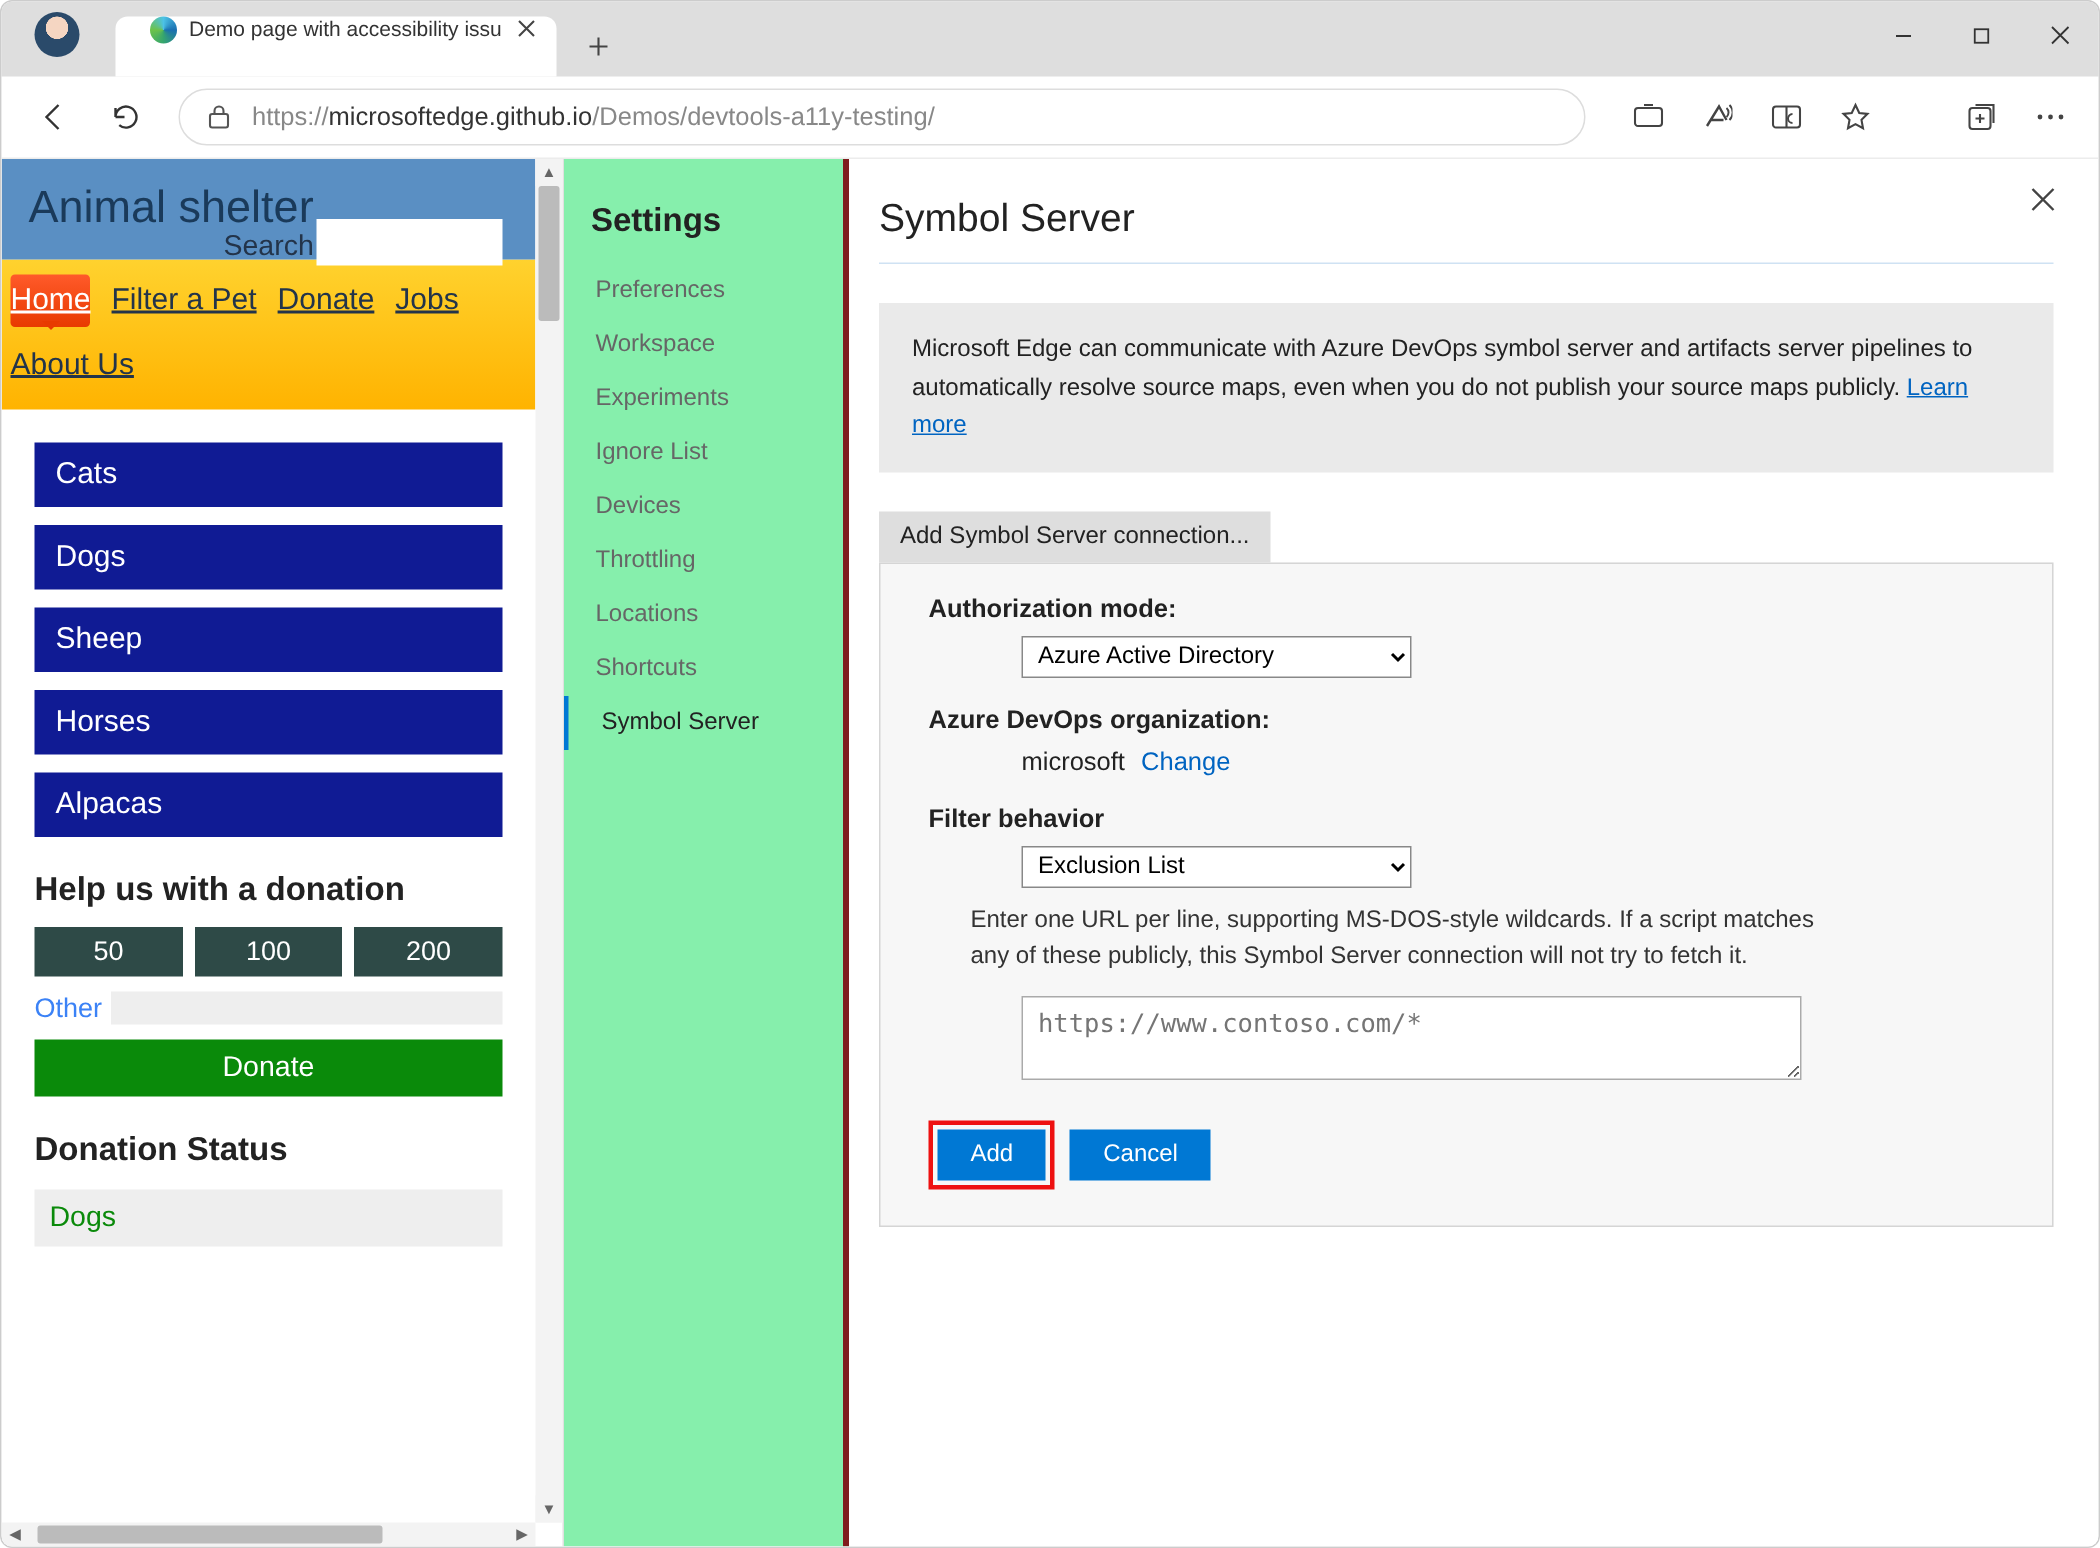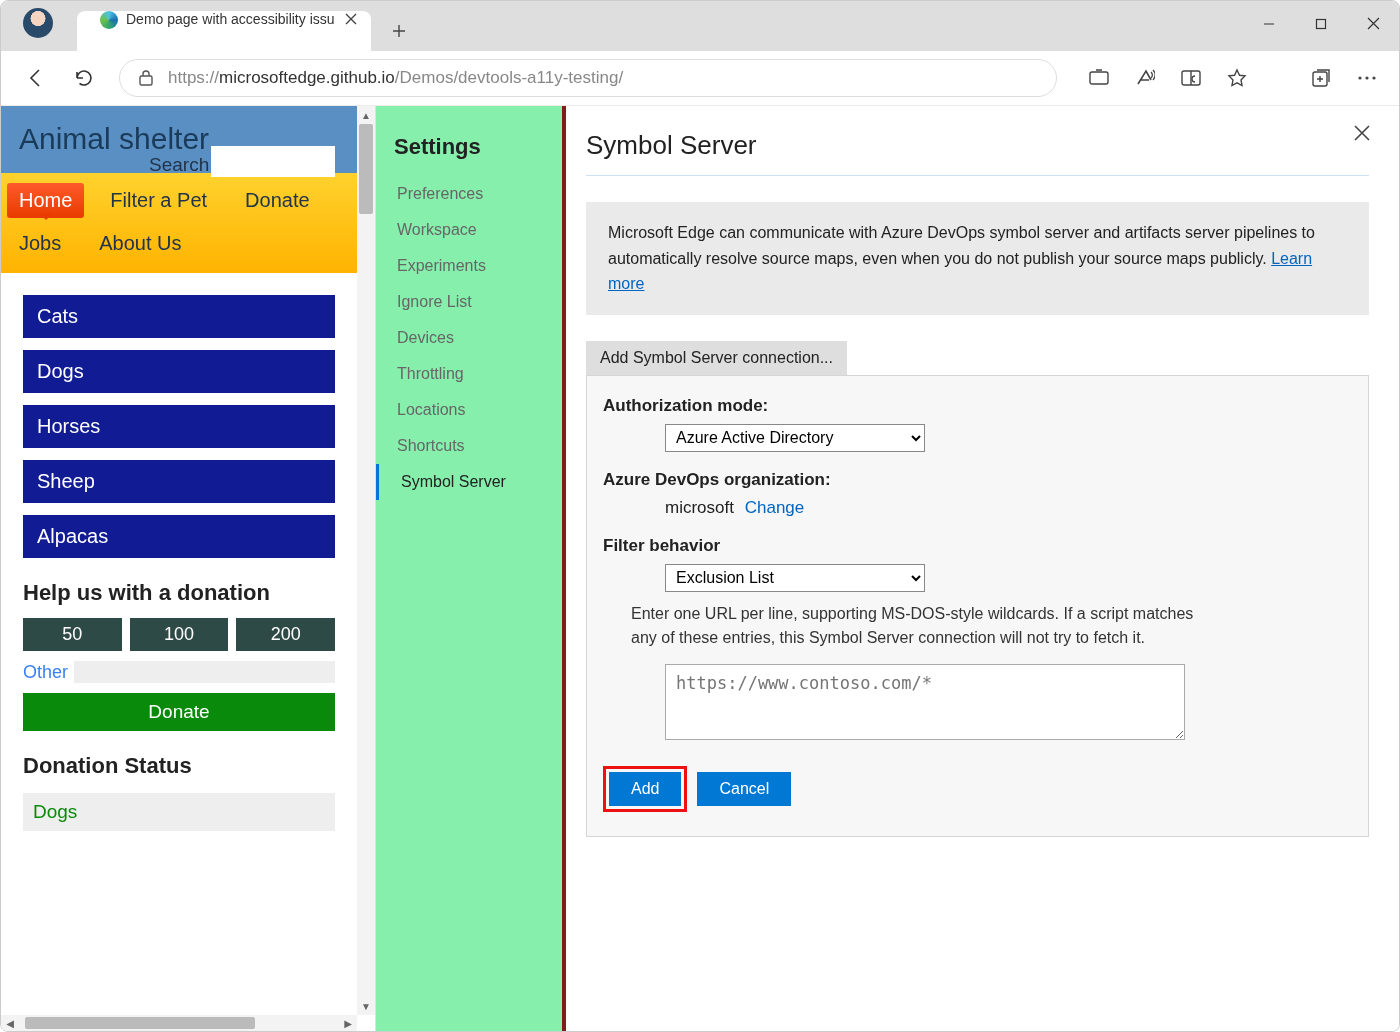--- a/index.html
+++ b/index.html
@@ -39,21 +39,21 @@
     .page-hscroll .left, .page-hscroll .right { width: 18px; text-align: center; color: #666; font-size: 10px; }
     .page-hscroll .hthumb { height: 12px; background: #bbb; border-radius: 2px; width: 230px; margin-left: 6px; }
 
     .page-inner { position: absolute; top: 0; left: 0; right: 18px; bottom: 16px; overflow: hidden; }
     .hero { background: #5a8fc3; padding: 16px 18px 18px; position: relative; }
     .hero-title { color: #1a3a5a; font-size: 30px; line-height: 1.1; font-weight: 400; }
     .hero-search-lbl { position: absolute; top: 48px; left: 148px; color: #23344a; font-size: 19px; }
     .hero-search-input { position: absolute; top: 40px; left: 210px; width: 124px; height: 31px; background: #fff; border: none; }
 
     .navbar { background: linear-gradient(180deg, #ffd22e 0%, #ffb300 100%); padding: 10px 6px 12px; display: flex; flex-wrap: wrap; gap: 8px 14px; }
-    .nav-item { color: #23344a; font-size: 20px; padding: 6px 12px; }
+    .nav-item { color: #23344a; font-size: 20px; padding: 6px 0; text-decoration: underline; }
     .nav-item.active { background: linear-gradient(180deg, #ff5a2a, #e83a00); color: #fff; border-radius: 3px; position: relative; }
     .nav-item.active::after { content: ''; position: absolute; bottom: -8px; left: 50%; transform: translateX(-50%); border: 6px solid transparent; border-top-color: #e83a00; }
 
     .animal-list { padding: 22px 22px 10px; display: flex; flex-direction: column; gap: 12px; }
     .animal-item { background: #101b94; color: #fff; font-size: 20px; padding: 10px 14px; }
 
     .donate-block { padding: 12px 22px 6px; }
     .donate-block h3 { font-size: 22px; color: #222; margin-bottom: 12px; }
     .amounts { display: flex; gap: 8px; }
     .amount-btn { flex: 1; background: #2e4a47; color: #fff; text-align: center; padding: 6px 0; font-size: 18px; }
@@ -75,28 +75,28 @@
     
     .main-panel { flex: 1; padding: 24px 30px 20px 20px; position: relative; overflow-y: auto; }
     .panel-close { position: absolute; top: 18px; right: 28px; color: #444; }
     .main-panel h1 { font-size: 26px; font-weight: 400; color: #222; margin-bottom: 14px; }
     .panel-hr { height: 1px; background: #cfe2f3; margin-bottom: 26px; }
     .info-box { background: #eaeaea; padding: 18px 22px; font-size: 16px; line-height: 1.6; color: #222; }
     .info-box a { color: #0064c1; text-decoration: underline; }
 
     .add-conn-btn { background: #dedede; border: none; padding: 8px 14px; font-size: 16px; color: #222; margin-top: 26px; display: inline-block; }
 
-    .conn-form { border: 1px solid #d5d5d5; background: #f7f7f7; padding: 20px 16px 24px; margin-top: 0; }
+    .conn-form { border: 1px solid #d5d5d5; background: #f7f7f7; padding: 20px 32px 24px; margin-top: 0; }
     .form-group { margin-bottom: 18px; }
     .form-label { font-size: 17px; font-weight: 600; color: #222; display: block; margin-bottom: 8px; }
     .form-select { width: 260px; height: 28px; font-size: 16px; padding: 2px 6px; border: 1px solid #888; background: #fff; margin-left: 62px; }
     .org-row { margin-left: 62px; font-size: 17px; color: #222; }
     .org-row a { color: #0064c1; text-decoration: none; margin-left: 6px; }
     .helper-text { font-size: 16px; color: #333; margin: 10px 0 14px 28px; line-height: 1.5; max-width: 580px; }
-    .url-textarea { width: 520px; height: 76px; margin-left: 62px; font-family: monospace; font-size: 17px; padding: 8px 10px; border: 1px solid #aaa; resize: both; }
+    .url-textarea { width: 520px; height: 56px; margin-left: 62px; font-family: monospace; font-size: 17px; padding: 8px 10px; border: 1px solid #aaa; resize: both; }
 
     .form-buttons { display: flex; gap: 10px; margin-top: 22px; align-items: center; }
     .btn { border: none; padding: 8px 22px; font-size: 16px; color: #fff; }
     .btn-add { background: #0078d4; }
     .add-highlight { border: 3px solid #e11; padding: 3px; display: inline-block; }
     .btn-cancel { background: #0078d4; }
 
     svg { display: block; }
   </style>
 </head>
@@ -212,22 +212,22 @@
       <div class="navbar">
         <span class="nav-item active">Home</span>
         <span class="nav-item">Filter a Pet</span>
         <span class="nav-item">Donate</span>
         <span class="nav-item">Jobs</span>
         <span class="nav-item">About Us</span>
       </div>
       <div class="animal-list">
         <div class="animal-item">Cats</div>
         <div class="animal-item">Dogs</div>
+        <div class="animal-item">Sheep</div>
         <div class="animal-item">Horses</div>
-        <div class="animal-item">Sheep</div>
         <div class="animal-item">Alpacas</div>
       </div>
       <div class="donate-block">
         <h3>Help us with a donation</h3>
         <div class="amounts">
           <div class="amount-btn">50</div>
           <div class="amount-btn">100</div>
           <div class="amount-btn">200</div>
         </div>
         <div class="other-row">
@@ -295,21 +295,21 @@
         <div class="org-row">
           <span>microsoft</span>
           <a href="#">Change</a>
         </div>
       </div>
       <div class="form-group">
         <label class="form-label">Filter behavior</label>
         <select class="form-select">
           <option>Exclusion List</option>
         </select>
-        <div class="helper-text">Enter one URL per line, supporting MS-DOS-style wildcards. If a script matches any of these entries, this Symbol Server connection will not try to fetch it.</div>
+        <div class="helper-text">Enter one URL per line, supporting MS-DOS-style wildcards. If a script matches any of these publicly, this Symbol Server connection will not try to fetch it.</div>
         <textarea class="url-textarea" placeholder="https://www.contoso.com/*" style=""></textarea>
       </div>
       <div class="form-buttons">
         <span class="add-highlight">
           <button class="btn btn-add">Add</button>
         </span>
         <button class="btn btn-cancel">Cancel</button>
       </div>
     </div>
   </div>

